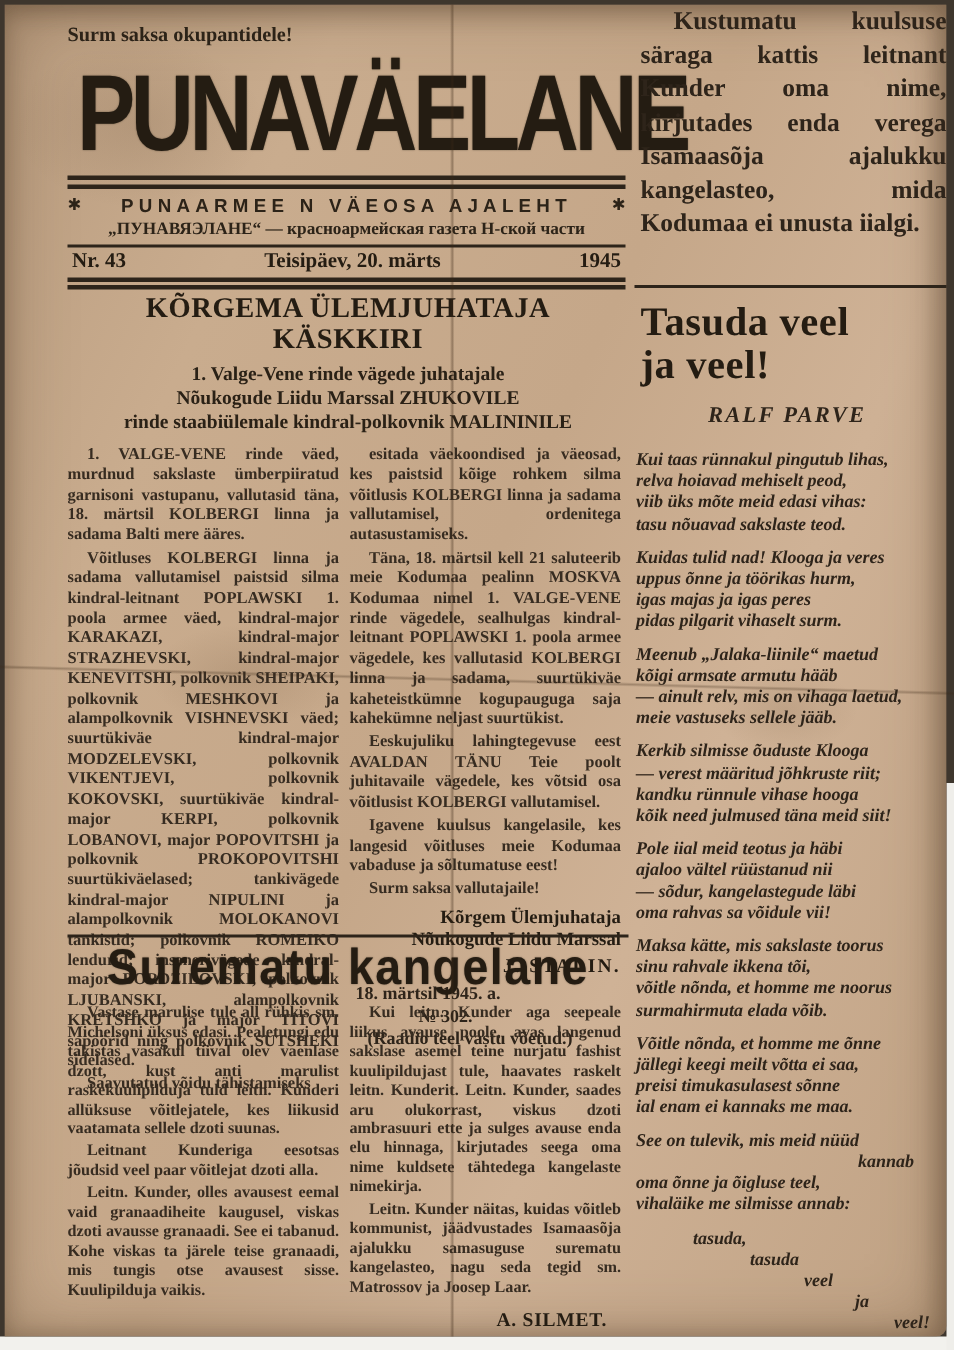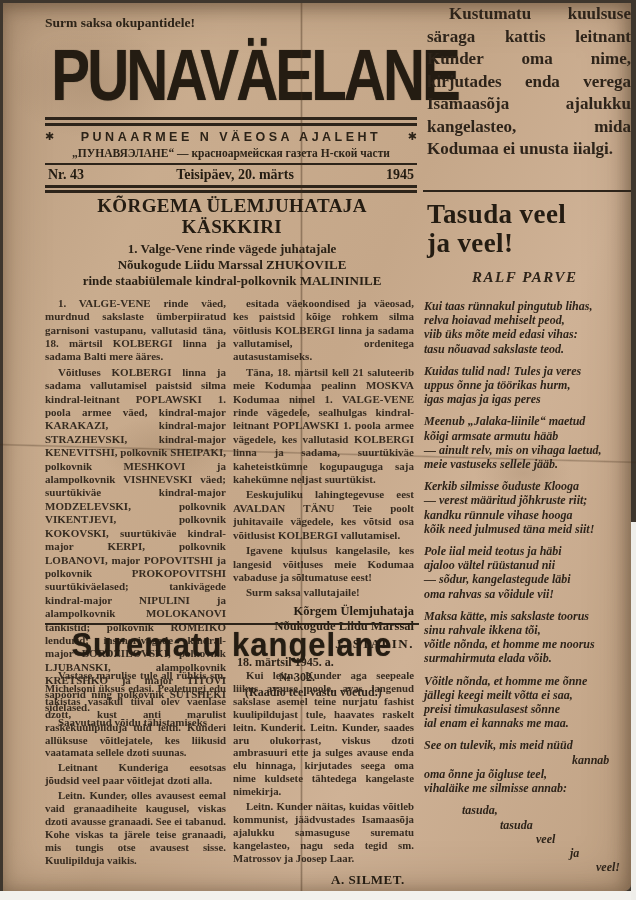--- a/index.html
+++ b/index.html
@@ -172,23 +172,24 @@
     </div>
     <div class="poem-author">RALF PARVE</div>
     <div class="poem-body">
       <div class="stanza">
           <div>Kui taas rünnakul pingutub lihas,</div>
           <div>relva hoiavad mehiselt peod,</div>
           <div>viib üks mõte meid edasi vihas:</div>
           <div>tasu nõuavad sakslaste teod.</div>
         </div>
       <div class="stanza">
-          <div>Kuidas tulid nad! Tules ja veres</div>
+          <div>Kuidas tulid nad! Klooga ja veres</div>
           <div>uppus õnne ja töörikas hurm,</div>
           <div>igas majas ja igas peres</div>
+          <div>pidas pilgarit vihaselt surm.</div>
         </div>
       <div class="stanza">
           <div>Meenub „Jalaka-liinile“ maetud</div>
           <div>kõigi armsate armutu hääb</div>
           <div>— ainult relv, mis on vihaga laetud,</div>
           <div>meie vastuseks sellele jääb.</div>
         </div>
       <div class="stanza">
           <div>Kerkib silmisse õuduste Klooga</div>
           <div>— verest määritud jõhkruste riit;</div>

